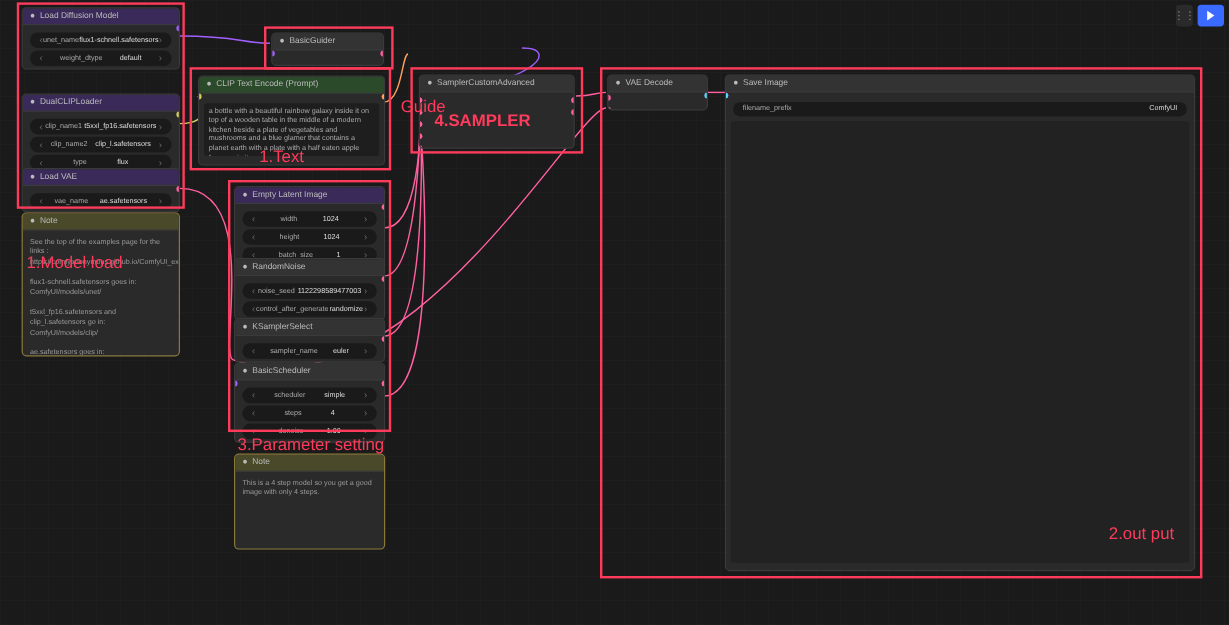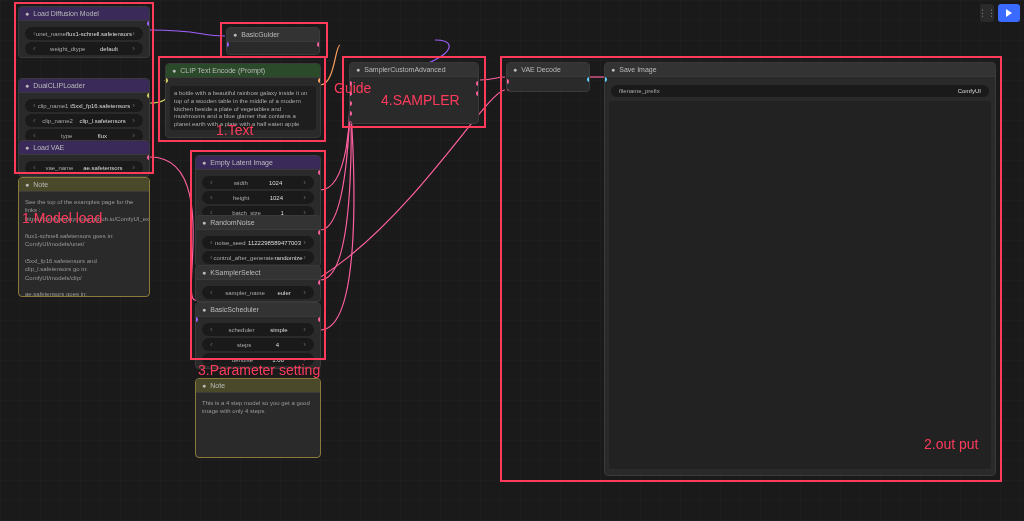--- a/index.html
+++ b/index.html
@@ -425,19 +425,19 @@
 <div class="annot-box" style="left:14px; top:2px; width:140px; height:172px;"></div>
 <div class="annot-label" style="left:22px; top:180px;margin-top:30px;">1.Model load</div>
 
 <div class="annot-box" style="left:158px; top:56px; width:168px; height:86px;"></div>
 <div class="annot-label" style="left:216px; top:122px;">1.Text</div>
 
 <div class="annot-box" style="left:220px; top:22px; width:108px; height:36px;"></div>
 <div class="annot-label" style="left:334px; top:32px;margin-top:48px;">Guide</div>
 
 <div class="annot-box" style="left:342px; top:56px; width:144px; height:72px;"></div>
-<div class="annot-label" style="left:381px; top:92px;">4.SAMPLER</div>
+<div class="annot-label" style="left:362px; top:92px;font-weight:bold;">4.SAMPLER</div>
 
 <div class="annot-box" style="left:190px; top:150px; width:136px; height:210px;"></div>
 <div class="annot-label" style="left:198px; top:362px;text-align:right;">3.Parameter setting</div>
 
 <div class="annot-box" style="left:500px; top:56px; width:502px; height:426px;"></div>
 <div class="annot-label" style="left:924px; top:436px;">2.out put</div>
 
 </body></html>

